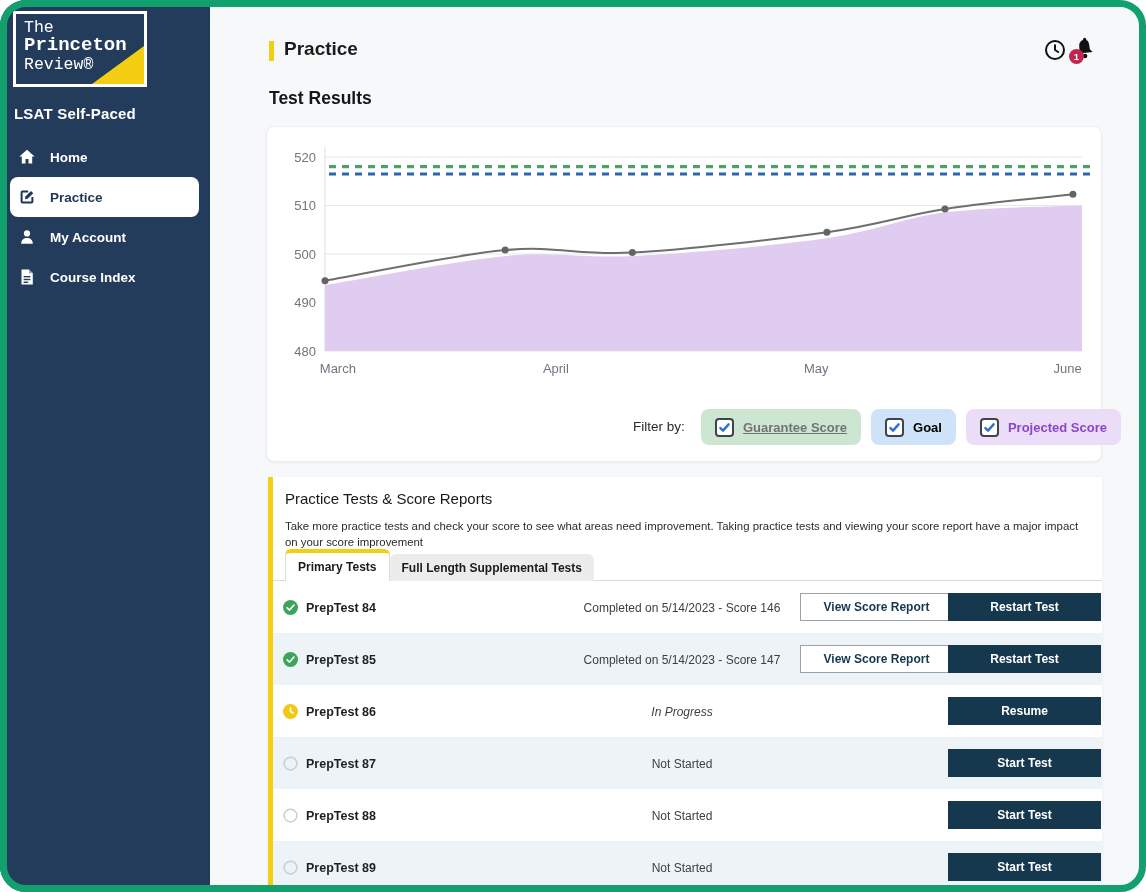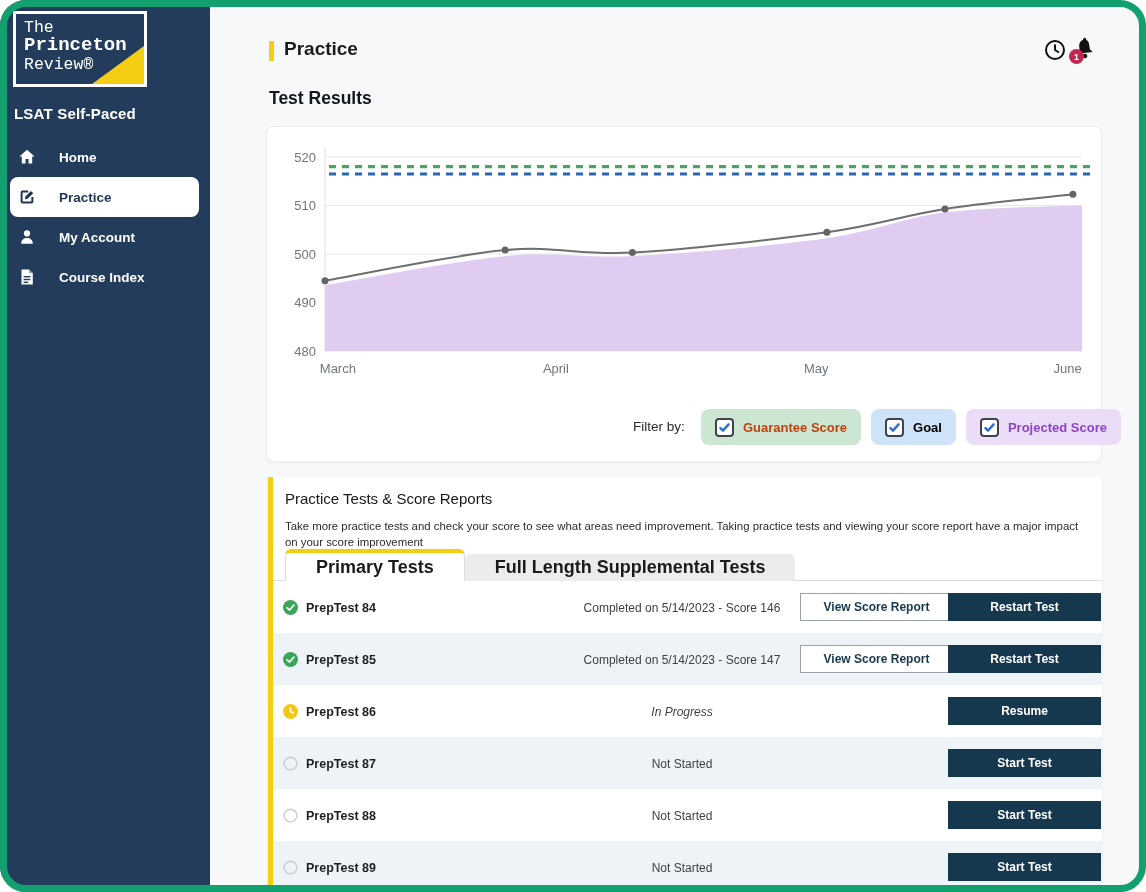--- a/index.html
+++ b/index.html
@@ -32,21 +32,21 @@
   .logo-triangle {
     position:absolute; right:0; bottom:0; width:52px; height:38px; background:#F3CE13;
     clip-path:polygon(100% 0, 100% 100%, 0 100%); z-index:1;
   }
   .product-name {
     position:absolute; left:14px; top:105px; color:#ffffff; font-weight:bold;
     font-size:15px; letter-spacing:.2px;
   }
   .nav { position:absolute; top:137px; left:0; right:0; }
   .nav-item {
-    position:relative; height:40px; display:flex; align-items:center; gap:22px;
+    position:relative; height:40px; display:flex; align-items:center; gap:13px;
     margin:0 11px 0 10px; padding-left:7px; border-radius:8px;
     color:#ffffff; font-weight:bold; font-size:13.5px; cursor:pointer;
   }
   .nav-item.active { background:#ffffff; color:#1E3553; }
   .nav-icon { width:20px; height:20px; display:flex; align-items:center; justify-content:center; flex:0 0 20px; }
   .nav-icon svg { display:block; }
 
   
   .title-accent { position:absolute; left:269px; top:41px; width:5px; height:20px; background:#F3CE13; z-index:6; }
   .page-title { position:absolute; left:284px; top:38px; font-size:19px; font-weight:bold; color:#1B1B1B; z-index:6; }
@@ -81,22 +81,22 @@
   
   .practice-card {
     position:absolute; left:268px; top:477px; width:834px; height:415px;
     background:#ffffff; border-left:5px solid #F3CE13;
     box-shadow:0 1px 3px rgba(20,30,40,.06); z-index:6;
   }
   .pc-title { position:absolute; left:12px; top:13px; font-size:15px; font-weight:normal; color:#16181B; }
   .pc-desc { position:absolute; left:12px; top:41px; width:795px; font-size:11.4px; color:#2B2B2B; line-height:1.42; }
   .tabs { position:absolute; left:12px; top:72px; display:flex; align-items:flex-end; z-index:2; }
   .tab {
-    height:27px; padding:0 30px; display:flex; align-items:center; font-weight:bold;
-    font-size:18px; color:#1B1B1B; border-radius:6px 6px 0 0; cursor:pointer; white-space:nowrap;
+    height:27px; padding:0 12px; display:flex; align-items:center; font-weight:bold;
+    font-size:12px; color:#1B1B1B; border-radius:6px 6px 0 0; cursor:pointer; white-space:nowrap;
   }
   .tab.active { background:#fff; border-top:4px solid #F3CE13; border-left:1px solid #DDDDDD; border-right:1px solid #DDDDDD; height:32px; }
   .tab.inactive { background:#ECECEC; }
   .tab-line { position:absolute; left:0; right:0; top:103px; height:1px; background:#D9DBDE; z-index:1; }
   .rows { position:absolute; left:0; top:104px; right:0; }
   .test-row { position:relative; height:52px; background:#ffffff; }
   .test-row.alt { background:#EEF3F8; }
   .row-icon { position:absolute; left:10px; top:19px; width:15px; height:15px; }
   .row-icon svg { display:block; }
   .row-name { position:absolute; left:33px; top:20px; font-weight:bold; font-size:12.5px; color:#1D1F22; }
@@ -209,21 +209,21 @@
         <circle cx="365.34200000000004" cy="117.54499999999994" r="3.5" fill="#646464"></circle>
         <circle cx="559.8910000000001" cy="97.175" r="3.5" fill="#646464"></circle>
         <circle cx="677.983" cy="73.89499999999994" r="3.5" fill="#646464"></circle>
         <circle cx="805.9159999999999" cy="59.34500000000022" r="3.5" fill="#646464"></circle>
         <line x1="62" x2="823" y1="31.7" y2="31.7" stroke="#4BA269" stroke-width="3.2" stroke-dasharray="7 6"></line>
         <line x1="62" x2="823" y1="38.974999999999994" y2="38.974999999999994" stroke="#2A67B0" stroke-width="3.2" stroke-dasharray="7 6"></line>
       </svg>
     <div class="filter-row">
       <div class="filter-label">Filter by:</div>
       <div class="chips" id="chips">
-          <div class="chip" style="background: rgb(205, 230, 210); color: #c2410c;">
+          <div class="chip" style="background: rgb(205, 230, 210); color: #737373; text-decoration: underline;">
             <span class="chip-checkbox">
               <svg width="13" height="13" viewBox="0 0 14 14">
                 <path d="M2.6 7.6 L5.4 10.4 L11.4 3.6" stroke="#2F6FD6" stroke-width="2.6" fill="none" stroke-linecap="round" stroke-linejoin="round"></path>
               </svg>
             </span>
             <span>Guarantee Score</span>
           </div>
           <div class="chip" style="background: rgb(206, 226, 248); color: #000000;">
             <span class="chip-checkbox">
               <svg width="13" height="13" viewBox="0 0 14 14">

